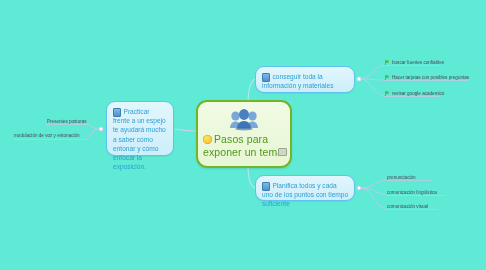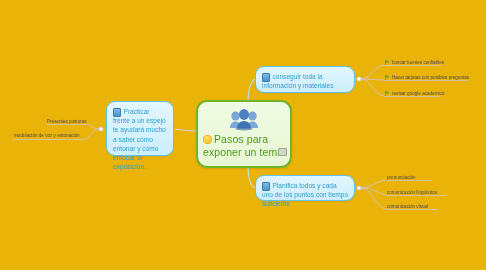--- a/index.html
+++ b/index.html
@@ -1,21 +1,21 @@
 <!DOCTYPE html>
 <html><head>
 <meta charset="utf-8">
 <style>
   html,body{margin:0;padding:0;}
   body{
     width:486px;height:270px;overflow:hidden;background:#ffffff;
     font-family:"Liberation Sans","DejaVu Sans",sans-serif;
     -webkit-font-smoothing:antialiased;
   }
-  #canvas{position:relative;width:486px;height:270px;background:#eab308;}
+  #canvas{position:relative;width:486px;height:270px;background:#5eead4;}
   svg.links{position:absolute;left:0;top:0;width:486px;height:270px;pointer-events:none;}
 
   
   .center-node{
     position:absolute;left:196px;top:100px;width:96px;height:68px;
     box-sizing:border-box;
     background:linear-gradient(180deg,#f1fbe4 0%,#e7f6d4 100%);
     border:2px solid #71b52a;border-radius:11px;
     box-shadow:0 1px 2px rgba(0,0,0,.10);
   }

